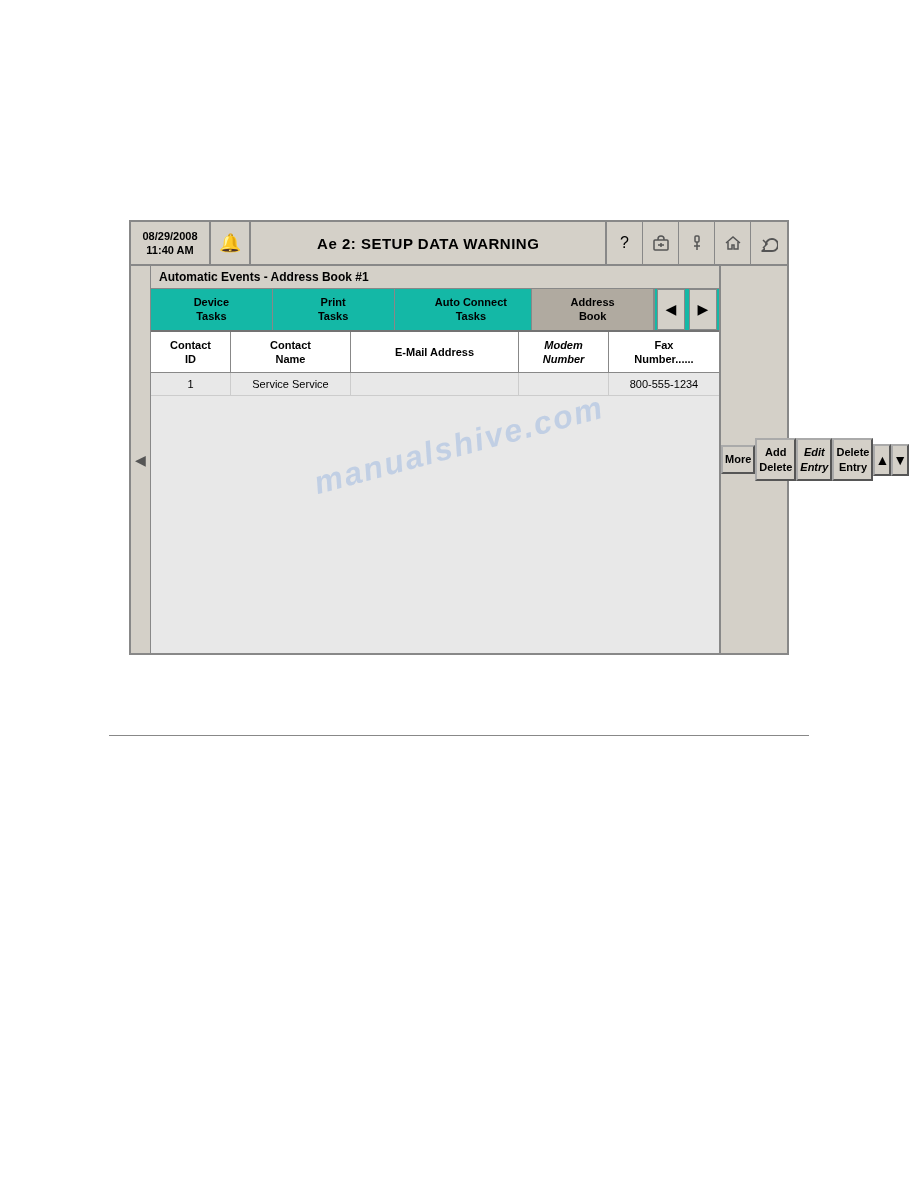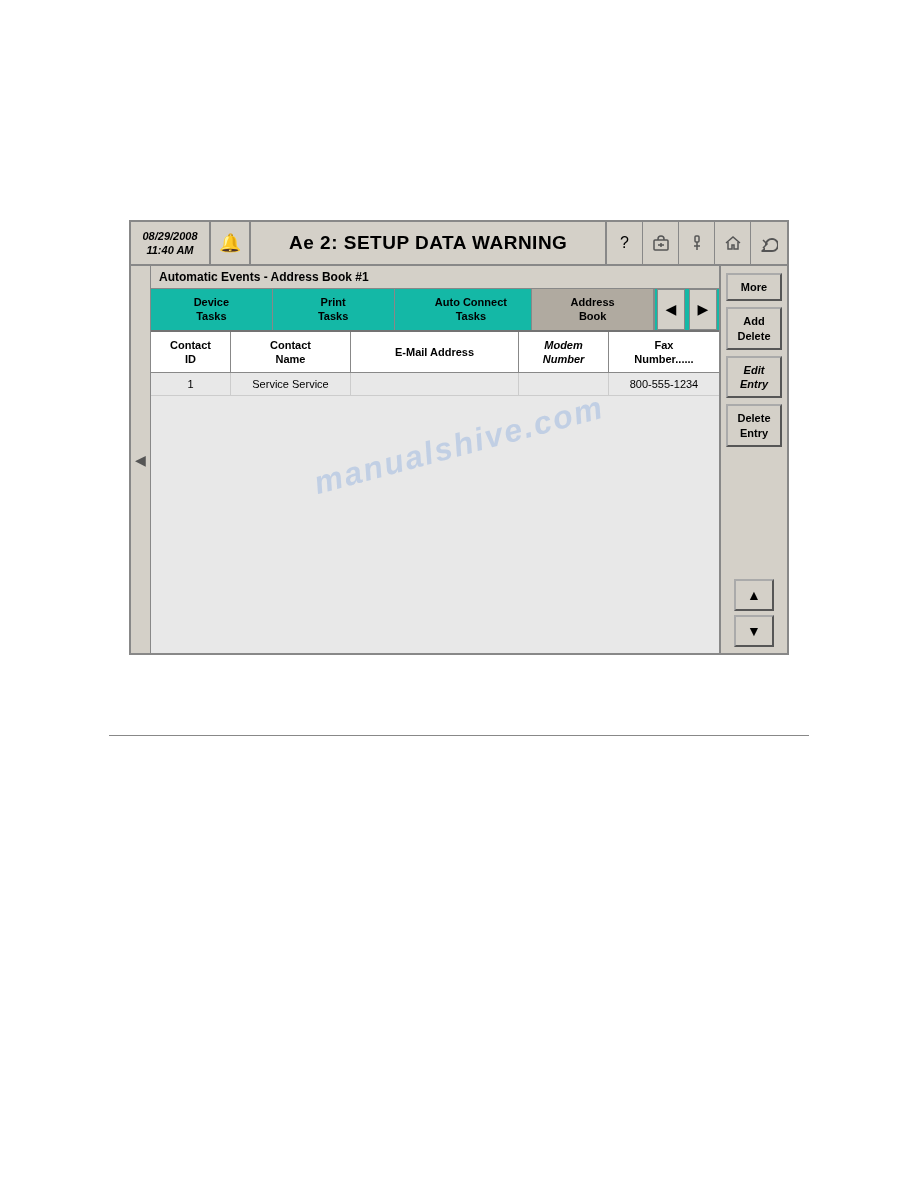--- a/index.html
+++ b/index.html
@@ -43,38 +43,37 @@
       display: flex;
       flex-direction: column;
       justify-content: center;
       align-items: center;
       padding: 0 8px;
       font-size: 11px;
       font-weight: bold;
       border-right: 2px solid #888;
       min-width: 80px;
       line-height: 1.3;
-      font-style: italic;
     }
 
     .header-bell {
       display: flex;
       align-items: center;
       justify-content: center;
       padding: 0 8px;
       border-right: 2px solid #888;
       font-size: 18px;
     }
 
     .header-title {
       flex: 1;
       display: flex;
       align-items: center;
       justify-content: center;
-      font-size: 19px;
+      font-size: 15px;
       font-weight: bold;
       letter-spacing: 0.5px;
     }
 
     .header-icons {
       display: flex;
       align-items: center;
       border-left: 2px solid #888;
     }
 
@@ -219,21 +218,21 @@
       height: 240px;
       background: #e8e8e8;
     }
 
     
     .right-sidebar {
       width: 68px;
       background: #d4d0c8;
       border-left: 2px solid #888;
       display: flex;
-      flex-direction: column;
+      flex-direction: row;
       align-items: center;
       padding: 4px 0;
     }
 
     .sidebar-btn {
       width: 56px;
       background: #d4d0c8;
       border: 2px outset #aaa;
       font-size: 11px;
       font-weight: bold;

